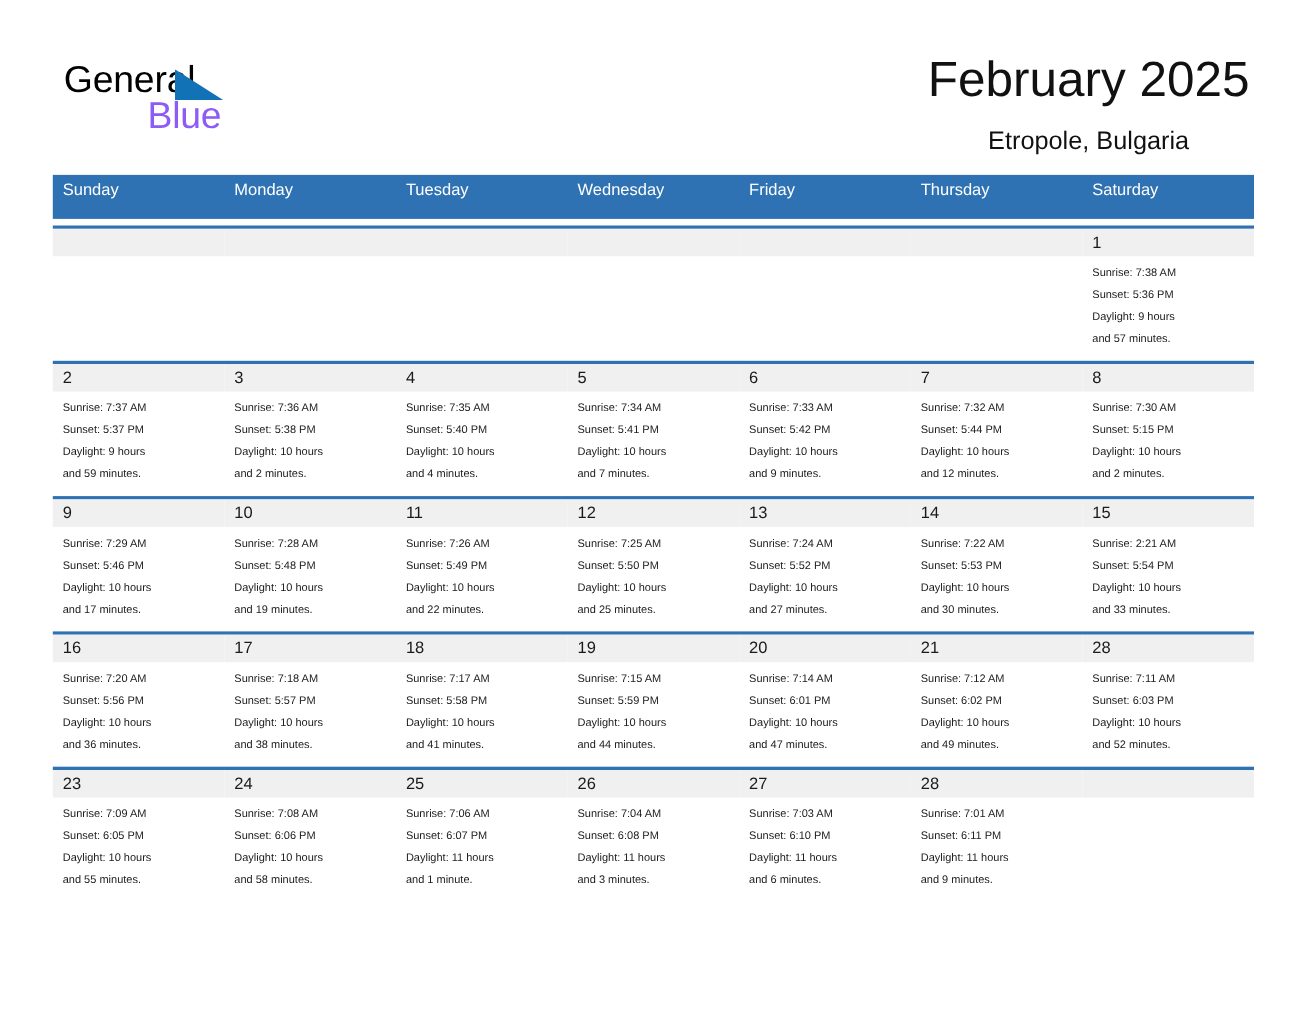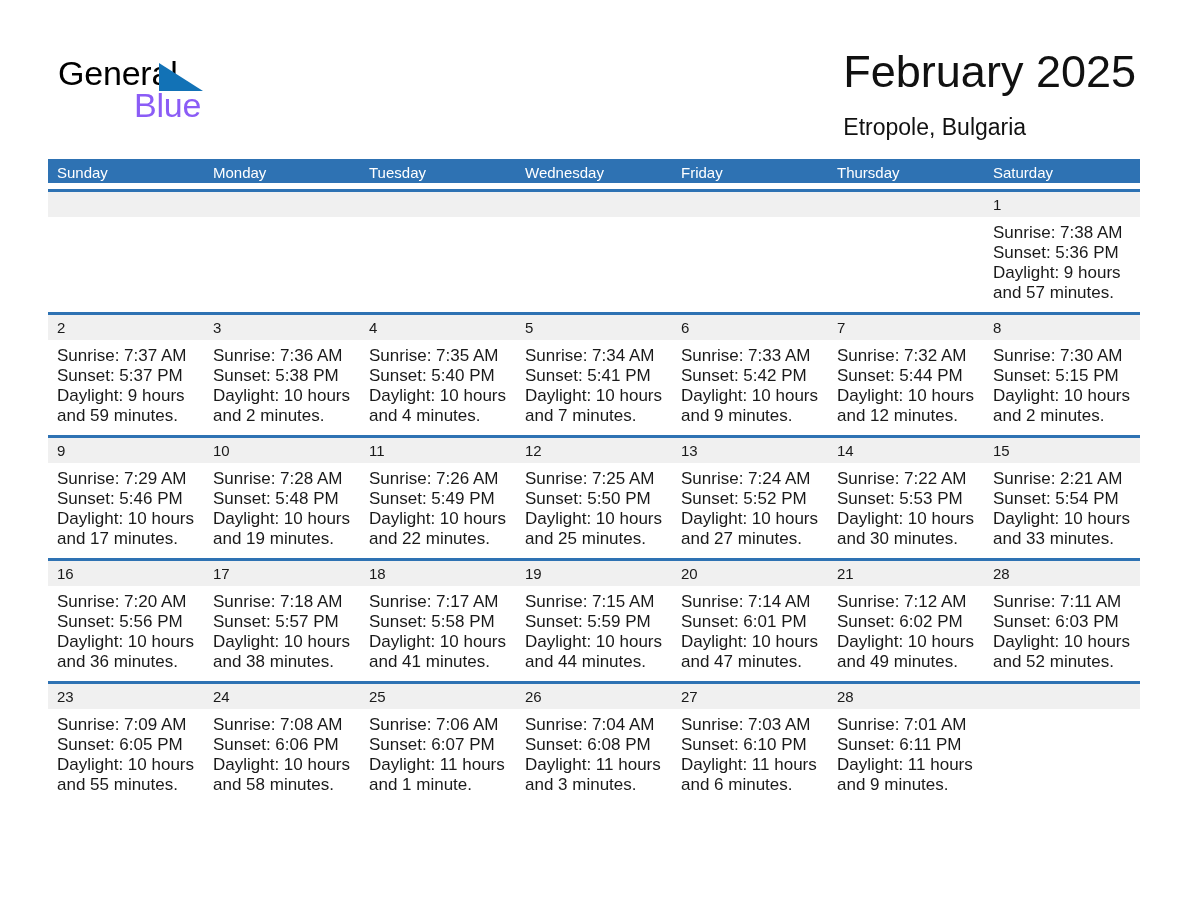--- a/index.html
+++ b/index.html
@@ -38,42 +38,42 @@
     clip-path: polygon(0 0, 100% 100%, 0 100%);
   }
   .brand-line2 {
     position: absolute; left: 76px; top: 32px;
     font-size: 34px; color: #8b5cf6;
     letter-spacing: -0.2px;
     white-space: nowrap;
   }
   .title-wrap {
     position: absolute; right: 4px; top: 0;
-    text-align: left;
+    text-align: center;
   }
   .cal-title {
     font-size: 45px; color: #111111;
     line-height: 56px; white-space: nowrap;
   }
   .cal-sub {
     font-size: 23px; color: #111111;
     line-height: 32px; margin-top: 11px;
     white-space: nowrap;
   }
 
   
   .calendar {
     position: absolute;
     left: 48px; top: 159px;
     width: 1092px;
   }
   .dow-row {
     display: flex;
     background: #2e72b3;
-    height: 24px;
+    height: 40px;
   }
   .dow {
     flex: 1 1 0;
     color: #ffffff;
     font-size: 15px;
     line-height: 28px;
     padding-left: 9px;
     white-space: nowrap;
     overflow: hidden;
   }
@@ -92,21 +92,21 @@
     height: 25px;
     font-size: 15px;
     color: #1a1a1a;
     line-height: 25px;
     padding-left: 9px;
     white-space: nowrap;
   }
   .cell.empty .daynum { color: transparent; }
   .info {
     padding: 6px 9px 0 9px;
-    font-size: 17px;
+    font-size: 10px;
     line-height: 20px;
     color: #1a1a1a;
   }
   .info div { white-space: nowrap; }
   .week-body-pad { height: 18px; }
   .week.tall .info { min-height: 80px; }
 </style>
 </head>
 <body>
 

